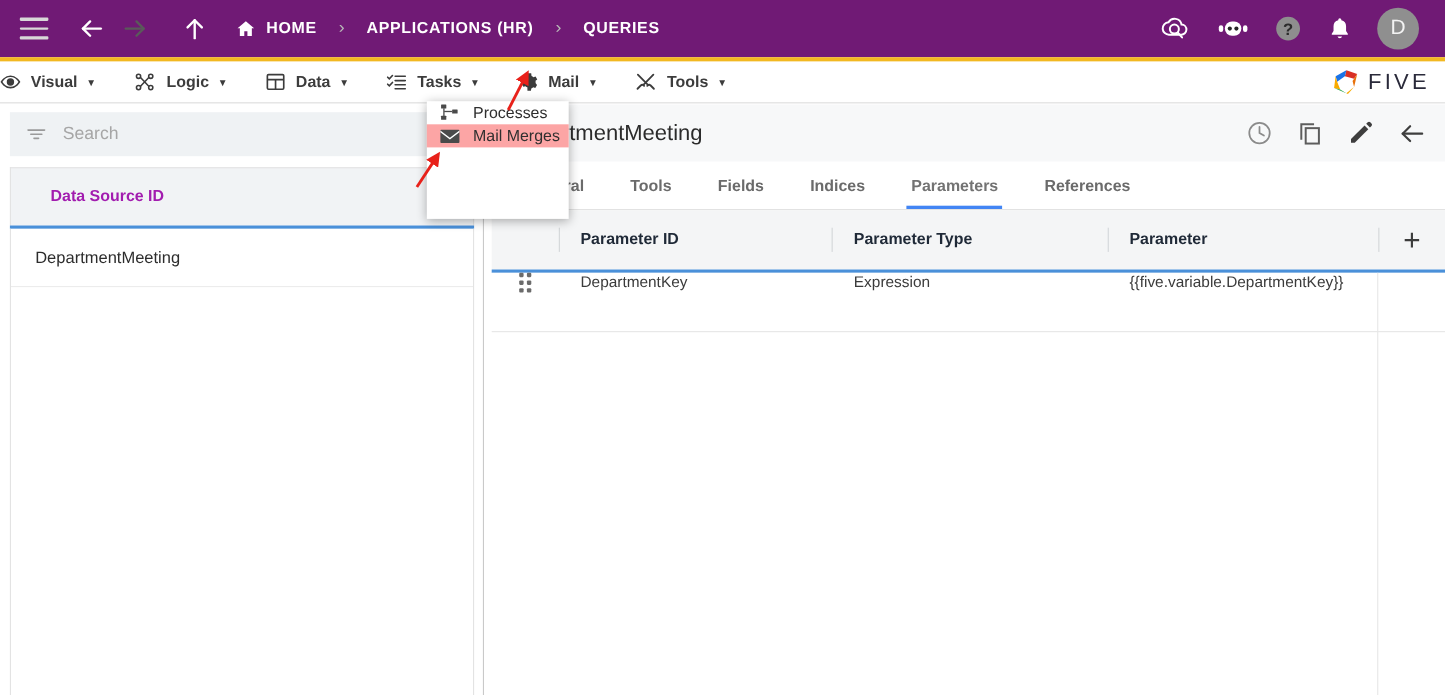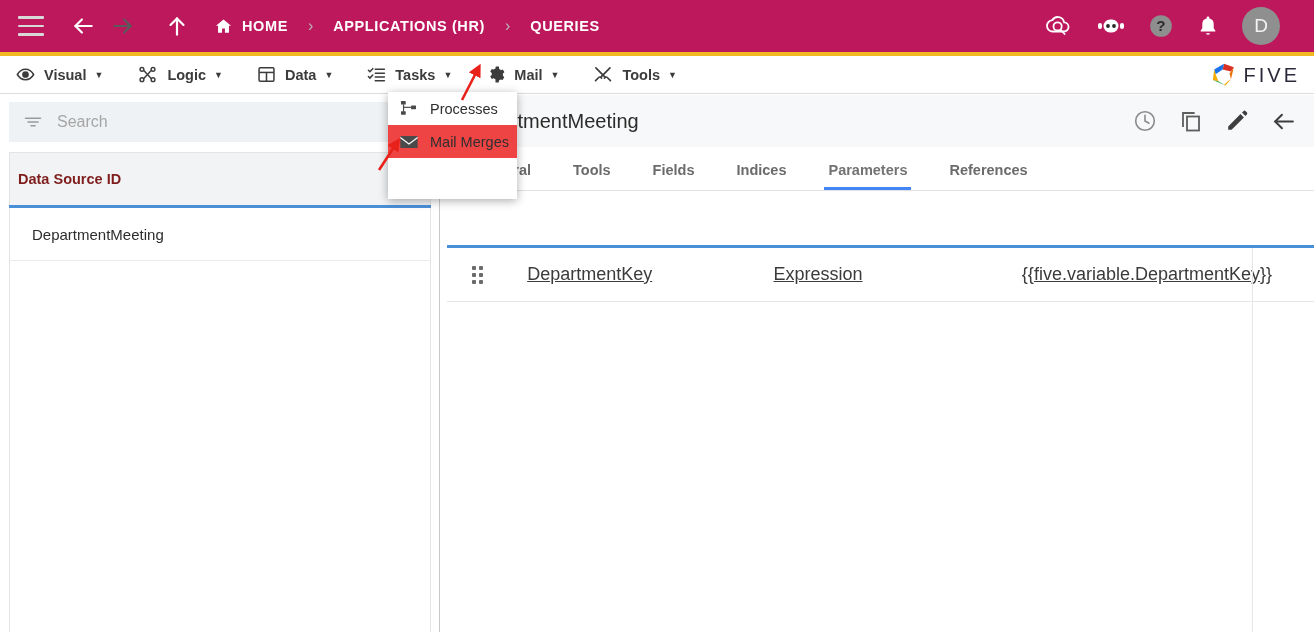--- a/index.html
+++ b/index.html
@@ -8,23 +8,23 @@
     font-family: "Liberation Sans", sans-serif;
     background: #ffffff;
     overflow: hidden;
   }
   body { position: relative; }
 
   
   .topbar {
     position: absolute; top: 0; left: 0;
     width: 1314px; height: 52px;
-    background: #be185d;
-    display: flex; align-items: center;
-    padding: 0 28px 0 18px;
+    background: #701a75;
+    display: flex; align-items: center;
+    padding: 0 18px 0 18px;
   }
   .topbar-accent {
     position: absolute; top: 52px; left: 0;
     width: 1314px; height: 4px;
     background: #f2b821;
   }
   .tb-icon {
     display: flex; align-items: center; justify-content: center;
     color: #e8e8e8;
   }
@@ -48,21 +48,20 @@
     font-size: 19px; font-weight: normal;
   }
 
   
   .menubar {
     position: absolute; top: 56px; left: 0;
     width: 1314px; height: 38px;
     background: #ffffff;
     border-bottom: 1px solid #dcdcdc;
     display: flex; align-items: center;
-    padding-left: 16px;
   }
   .menu-item {
     display: flex; align-items: center;
     color: #3c3c3c; font-size: 14.5px; font-weight: bold;
     margin-right: 34px; cursor: pointer; white-space: nowrap;
   }
   .menu-item .mi-icon { margin-right: 9px; display: flex; align-items: center; }
   .menu-item .mi-caret { margin-left: 8px; font-size: 9px; }
   .five-logo {
     position: absolute; right: 14px; top: 5px;
@@ -97,22 +96,22 @@
   .search-mag { display: flex; }
 
   .grid-header {
     position: absolute; top: 57px; left: 9px;
     width: 422px; height: 53px;
     background: #f1f3f5;
     border-top: 1px solid #e3e3e3;
     border-left: 1px solid #e3e3e3;
     border-right: 1px solid #e3e3e3;
     display: flex; align-items: center;
-    padding-left: 8px;
-    font-size: 14.5px; font-weight: bold; color: #7f1d1d;
+    padding-left: 36px;
+    font-size: 14.5px; font-weight: bold; color: #a21caf;
   }
   .grid-header-underline {
     position: absolute; top: 110px; left: 9px;
     width: 422px; height: 3px; background: #4a90d9;
   }
   .grid-rows {
     position: absolute; top: 113px; left: 9px;
     width: 422px; height: 465px;
     background: #ffffff;
     border-left: 1px solid #e3e3e3;
@@ -179,40 +178,40 @@
   .pcol span.lbl { padding-left: 20px; }
   .c-drag { width: 62px; }
   .c-id   { width: 254px; }
   .c-type { width: 256px; }
   .c-par  { width: 252px; }
   .c-add  { width: 62px; justify-content: center; }
   .plus-btn { font-size: 27px; color: #3c3c3c; line-height: 1; cursor: pointer; font-weight: 300; }
 
   .ptable-body { position: absolute; top: 153px; left: 6px; width: 867px; height: 384px; }
   .prow { height: 54px; display: flex; align-items: center; border-bottom: 1px solid #e6e6e6; background: #fff; }
-  .pcell { font-size: 18px; color: #3b3b3b; display: flex; align-items: center; height: 100%; text-decoration: underline; }
+  .pcell { font-size: 14px; color: #3b3b3b; display: flex; align-items: flex-start; height: 100%; }
   .pcell.c-drag { justify-content: center; }
   .pcell.c-id span, .pcell.c-type span, .pcell.c-par span { padding-left: 20px; }
   .prow-rest { position: absolute; left: 805px; top: 0; width: 68px; height: 384px; border-left: 1px solid #e6e6e6; }
   .dots6 { display: grid; grid-template-columns: 4px 4px; grid-gap: 3px; }
   .dots6 i { width: 4px; height: 4px; background: #6b6b6b; border-radius: 1px; display: block; }
 
   
   .dropdown {
     position: absolute; top: 92px; left: 388px;
     width: 129px; height: 107px;
     background: #ffffff;
     box-shadow: 0 2px 9px rgba(0,0,0,0.32);
     z-index: 40;
   }
   .dd-item {
-    height: 33px; display: flex; align-items: center;
+    height: 21px; display: flex; align-items: center;
     padding-left: 11px; font-size: 14.5px; color: #2f2f2f; cursor: pointer;
   }
-  .dd-item.hover { background: #ef4444; }
+  .dd-item.hover { background: #fca5a5; }
   .dd-item .dd-icon { margin-right: 11px; display: flex; align-items: center; width: 20px; }
 
   
   .arrow-svg { position: absolute; z-index: 60; pointer-events: none; }
 </style>
 </head>
 <body>
 
 <div class="topbar">
   <div class="tb-icon hamburger">
@@ -444,20 +443,39 @@
 
   <div class="tabs">
     <div class="tab">General</div>
     <div class="tab">Tools</div>
     <div class="tab">Fields</div>
     <div class="tab">Indices</div>
     <div class="tab active">Parameters</div>
     <div class="tab">References</div>
   </div>
 
+  <div class="ptable-head">
+    <div class="pcol c-drag"></div>
+    <div class="pcol c-id">
+      <span class="divider"></span>
+      <span class="lbl">Parameter ID</span>
+    </div>
+    <div class="pcol c-type">
+      <span class="divider"></span>
+      <span class="lbl">Parameter Type</span>
+    </div>
+    <div class="pcol c-par">
+      <span class="divider"></span>
+      <span class="lbl">Parameter</span>
+    </div>
+    <div class="pcol c-add">
+      <span class="divider"></span>
+      <span class="plus-btn">+</span>
+    </div>
+  </div>
   <div class="ptable-head-underline"></div>
 
   <div class="ptable-body">
     <div class="prow">
       <div class="pcell c-drag">
         <span class="dots6">
             <i></i>
             <i></i>
             <i></i>
             <i></i>

